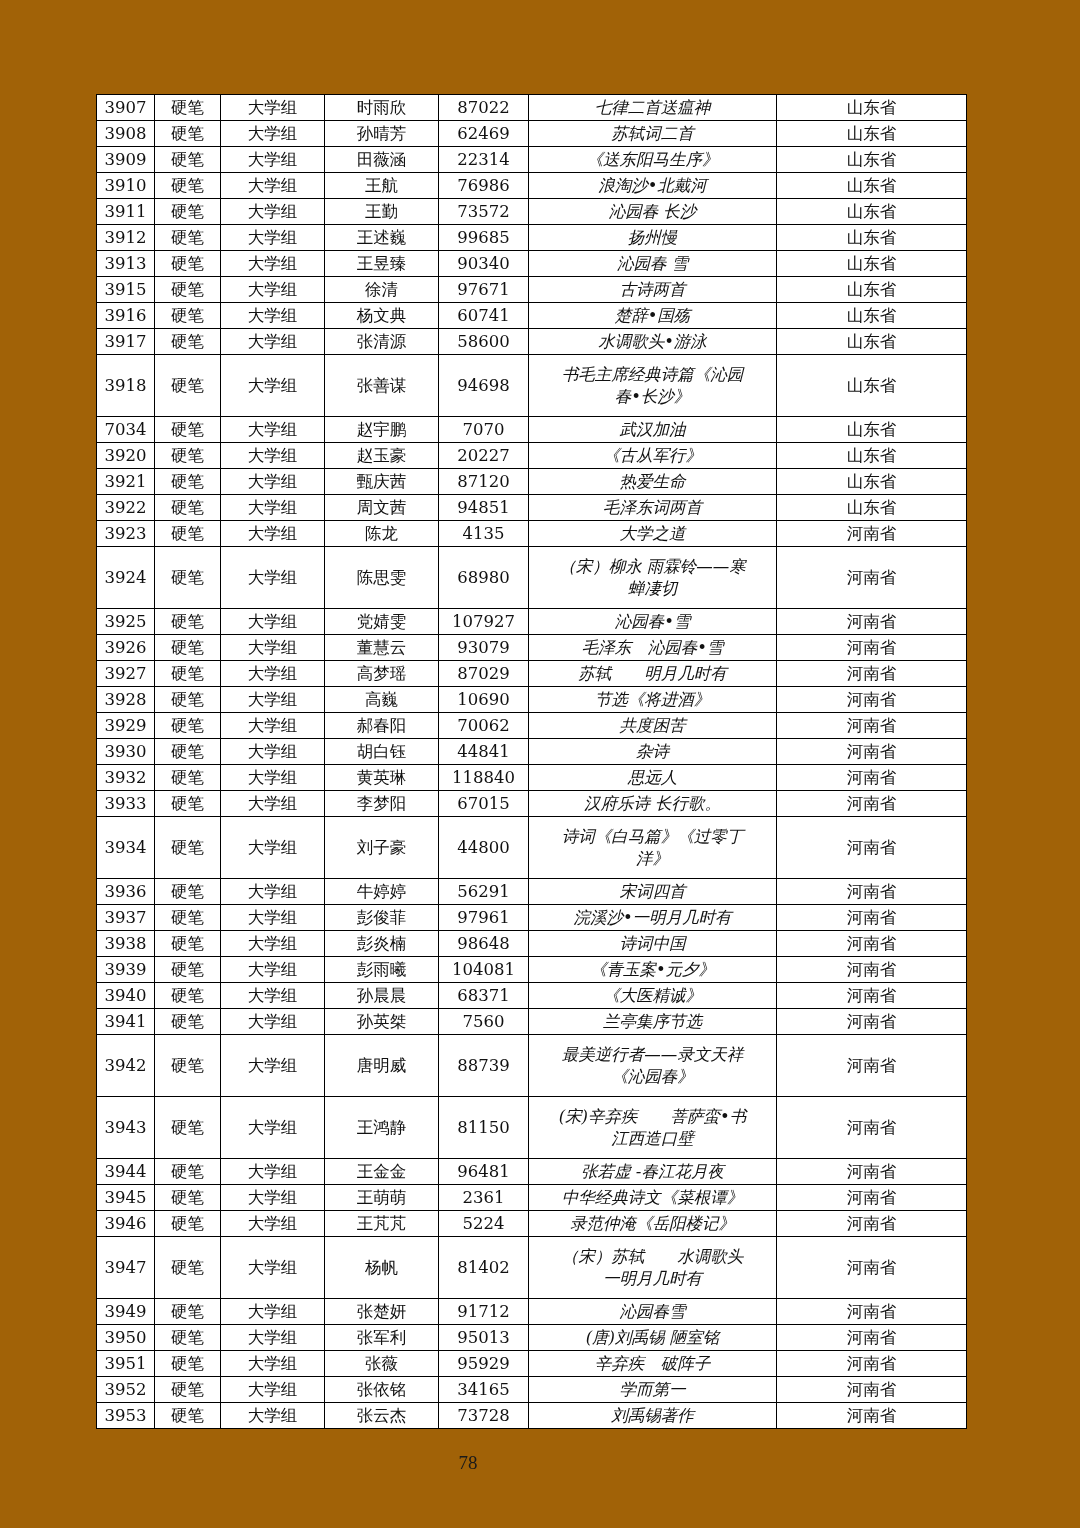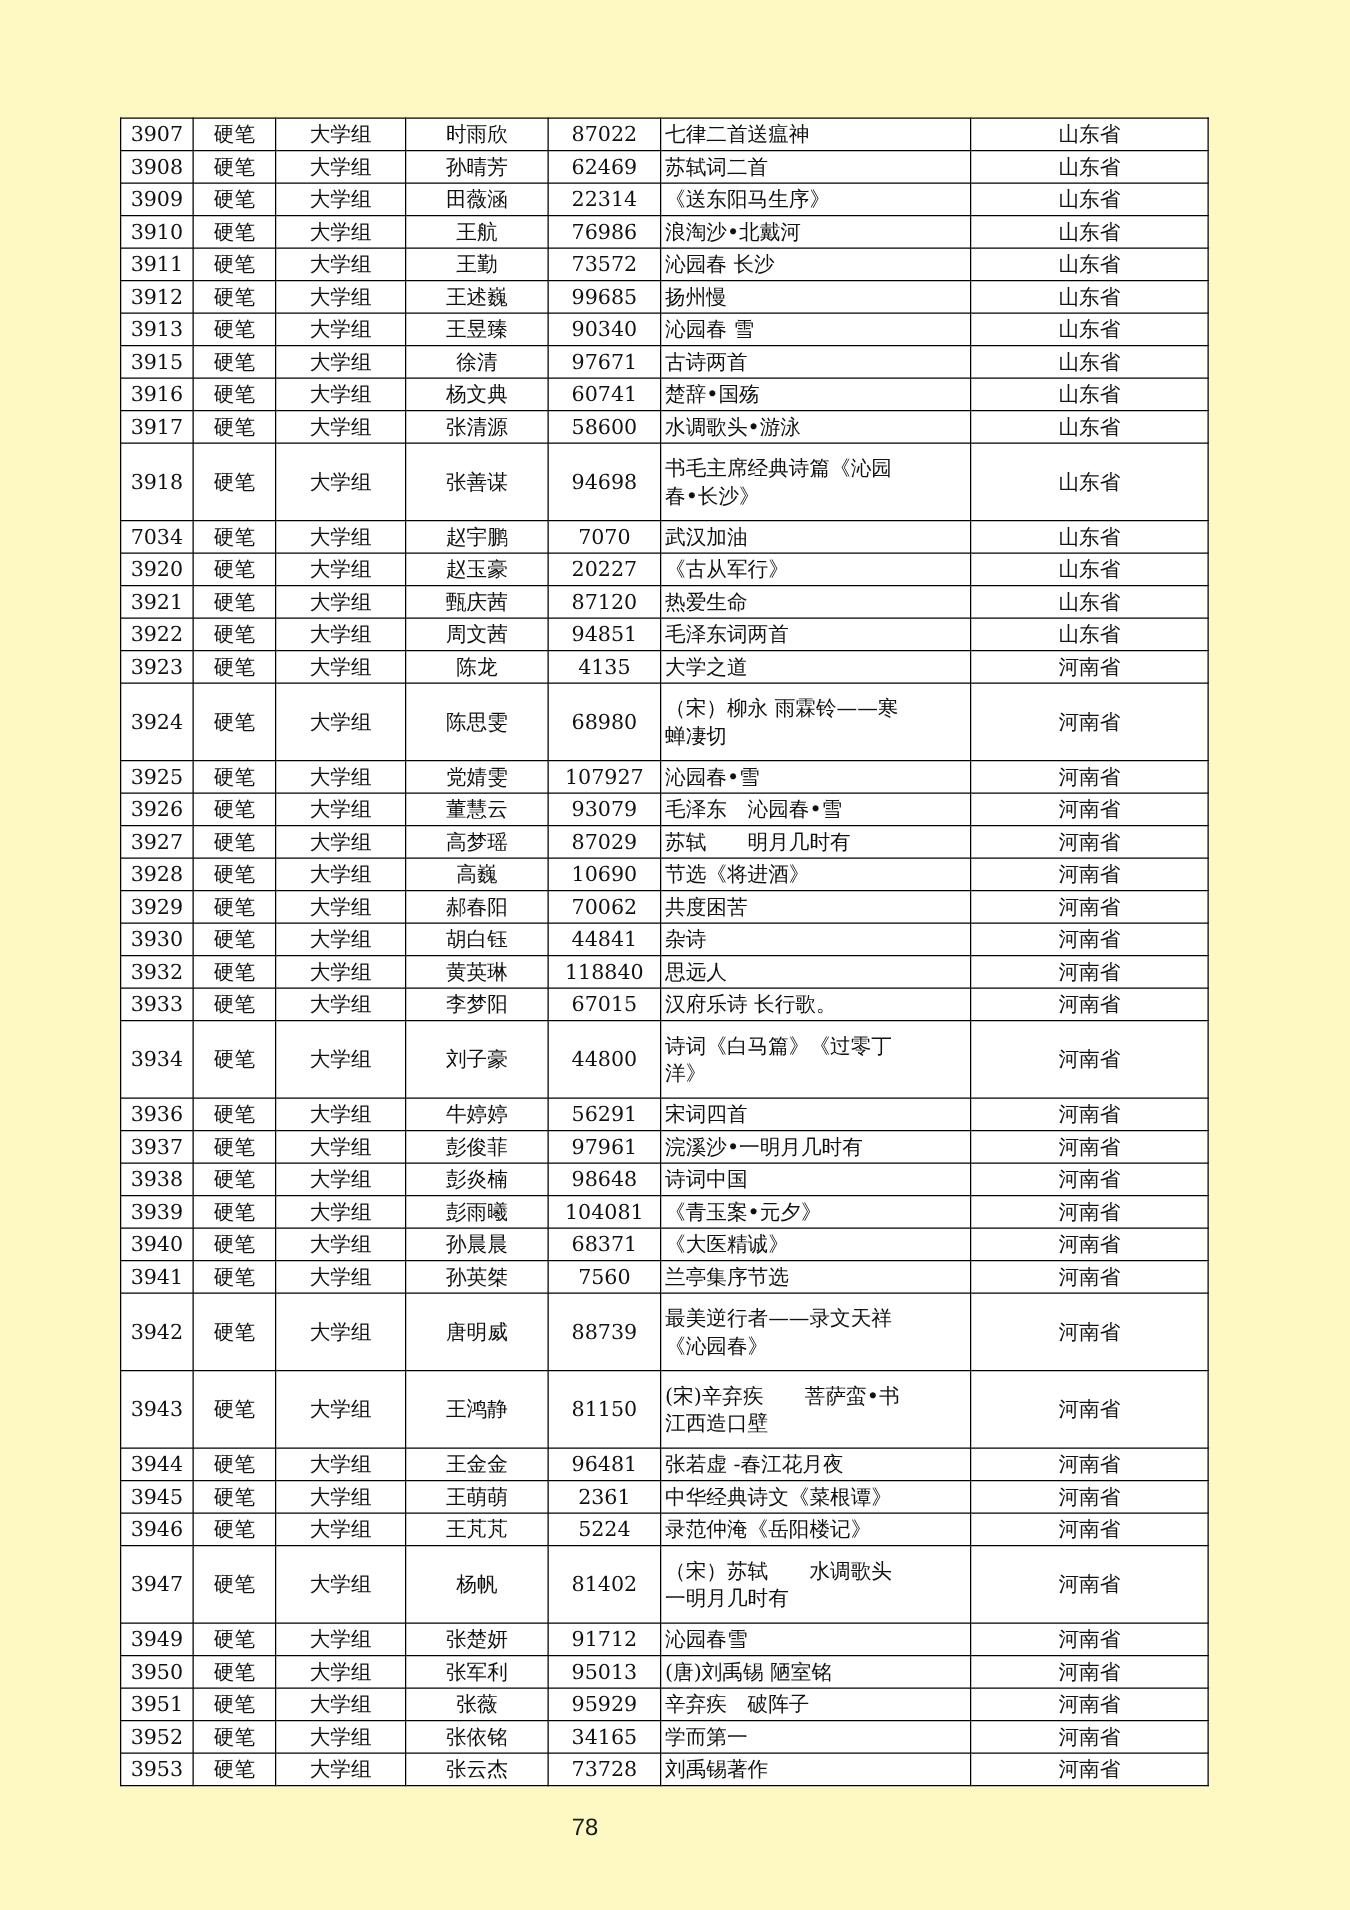--- a/index.html
+++ b/index.html
@@ -13,21 +13,21 @@
     font-family: "DejaVu Serif", "Liberation Serif", serif;
     color: #000000;
     position: relative;
     overflow: hidden;
   }
   .page {
     position: absolute;
     left: 0; top: 0;
     width: 1080px;
     height: 1528px;
-    background: #fef9c3;
+    background: #a16207;
   }
   .table-wrap {
     position: absolute;
     left: 96px;
     top: 94px;
     width: 870px;
   }
   table.roster {
     border-collapse: collapse;
     width: 870px;
@@ -52,37 +52,38 @@
   col.c-name  { width: 114px; }
   col.c-code  { width: 90px; }
   col.c-work  { width: 248px; }
   col.c-prov  { width: 190px; }
 
   td.no, td.type, td.group, td.name, td.code, td.prov {
     text-align: center;
     white-space: nowrap;
   }
   td.work {
-    text-align: left;
+    text-align: center;
     padding-left: 5px;
+    font-style: italic;
   }
   td.work .line {
     display: block;
     white-space: nowrap;
   }
   tr.tall td { height: 62px; }
 
   .page-number {
     position: absolute;
     left: 0;
     top: 1452px;
     width: 936px;
     text-align: center;
     font-size: 19px;
-    font-family: Liberation Sans, sans-serif;
+    font-family: Liberation Serif, serif;
     color: #1a1a1a;
   }
 </style>
 </head>
 <body>
 
 <div class="page">
 
   <div class="table-wrap">
     <table class="roster">

